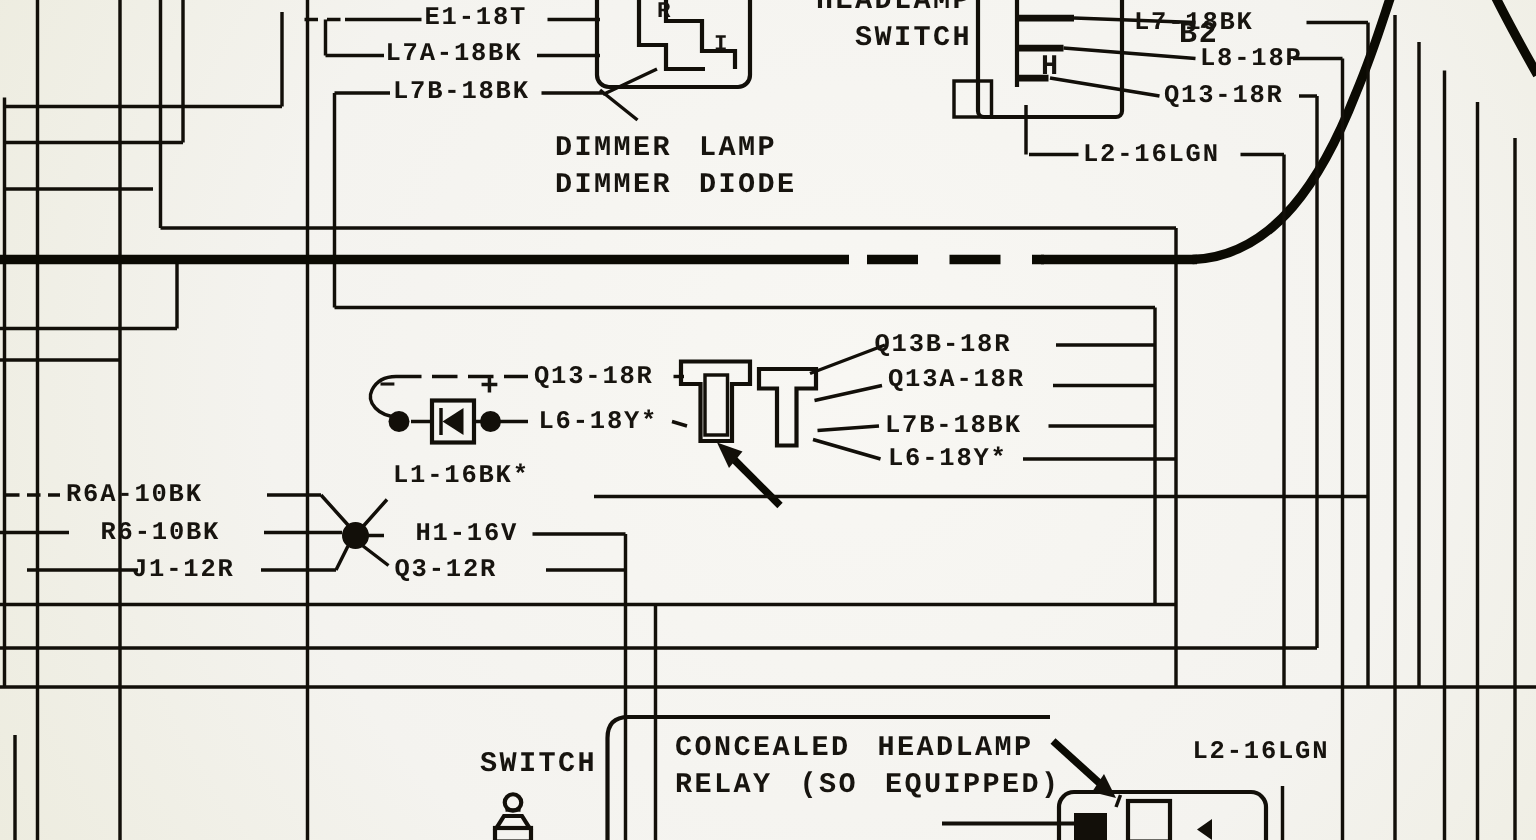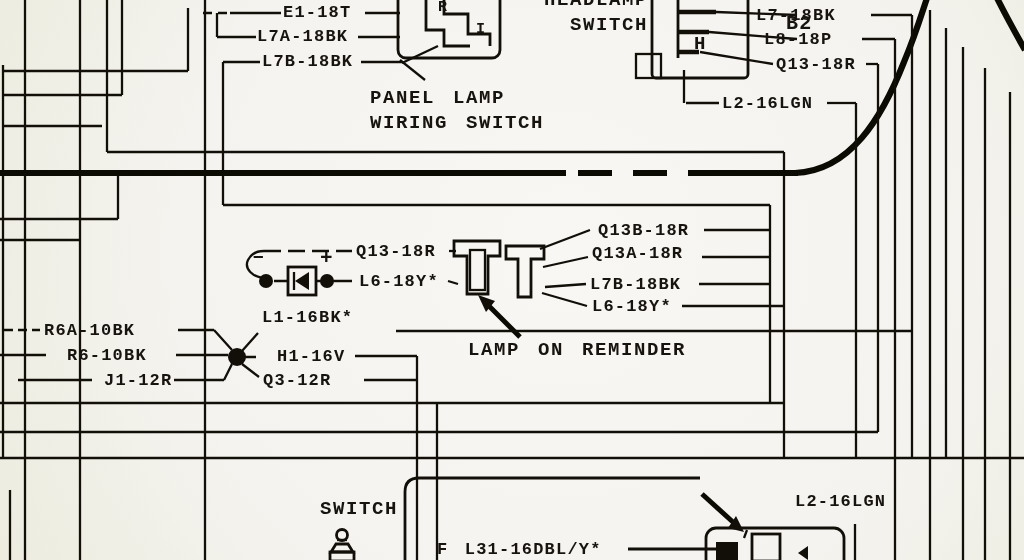--- a/index.html
+++ b/index.html
@@ -144,46 +144,46 @@
     <path class="arrow" d="M702,494 L734,523"></path>
     <path class="fill" d="M744,532 L728,528 L736,516 Z"></path>
     <path class="w" d="M855,524 V560"></path>
   </svg>
 
   <div class="lb" style="left:283px;top:3px">E1-18T</div>
   <div class="lb" style="left:257px;top:27px">L7A-18BK</div>
   <div class="lb" style="left:262px;top:52px">L7B-18BK</div>
   <div class="lb term" style="left:438px;top:-2px;font-size:15px">R</div>
   <div class="lb term" style="left:476px;top:20px;font-size:15px">I</div>
-  <div class="lb big" style="left:370px;top:86px"><span>PANEL LAMP</span><br><span>WIRING SWITCH</span></div>
+  <div class="lb big" style="left:370px;top:86px"><span>DIMMER LAMP</span><br><span>DIMMER DIODE</span></div>
 
   <div class="lb big ra" style="left:500px;top:-12px;width:148px"><span>HEADLAMP</span><br><span>SWITCH</span></div>
   <div class="lb term" style="left:786px;top:14px;font-size:20px">B2</div>
   <div class="lb term" style="left:694px;top:34px;font-size:19px">H</div>
   <div class="lb" style="left:756px;top:6px">L7-18BK</div>
-  <div class="lb" style="left:764px;top:30px">L8-18P</div>
+  <div class="lb" style="left:800px;top:30px">L8-18P</div>
   <div class="lb" style="left:776px;top:55px">Q13-18R</div>
   <div class="lb" style="left:722px;top:94px">L2-16LGN</div>
 
   <div class="lb" style="left:356px;top:242px">Q13-18R</div>
   <div class="lb" style="left:359px;top:272px">L6-18Y*</div>
   <div class="lb term" style="left:320px;top:249px;font-size:21px">+</div>
   <div class="lb term" style="left:252px;top:247px;font-size:21px">–</div>
-  <div class="lb big" style="left:468px;top:338px"><span>LAMP ON REMINDER</span><br></div>
+  <div class="lb big" style="left:468px;top:338px"><br></div>
 
-  <div class="lb" style="left:598px;top:221px">Q13B-18R</div>
+  <div class="lb" style="left:583px;top:221px">Q13B-18R</div>
   <div class="lb" style="left:592px;top:244px">Q13A-18R</div>
   <div class="lb" style="left:590px;top:275px">L7B-18BK</div>
   <div class="lb" style="left:592px;top:297px">L6-18Y*</div>
 
   <div class="lb" style="left:44px;top:321px">R6A-10BK</div>
   <div class="lb" style="left:67px;top:346px">R6-10BK</div>
-  <div class="lb" style="left:104px;top:371px">J1-12R</div>
+  <div class="lb" style="left:88px;top:371px">J1-12R</div>
   <div class="lb" style="left:262px;top:308px">L1-16BK*</div>
   <div class="lb" style="left:277px;top:347px">H1-16V</div>
   <div class="lb" style="left:263px;top:371px">Q3-12R</div>
 
   <div class="lb big ra" style="left:205px;top:472px;width:193px"><br><span>SWITCH</span></div>
 
-  <div class="lb" style="left:437px;top:540px">F L31-16DBL/Y*</div>
+  <div class="lb big" style="left:450px;top:486px"><span>CONCEALED HEADLAMP</span><br><span>RELAY (SO EQUIPPED)</span></div>
   <div class="lb" style="left:795px;top:492px">L2-16LGN</div>
 
 </div>
 
 </body></html>

